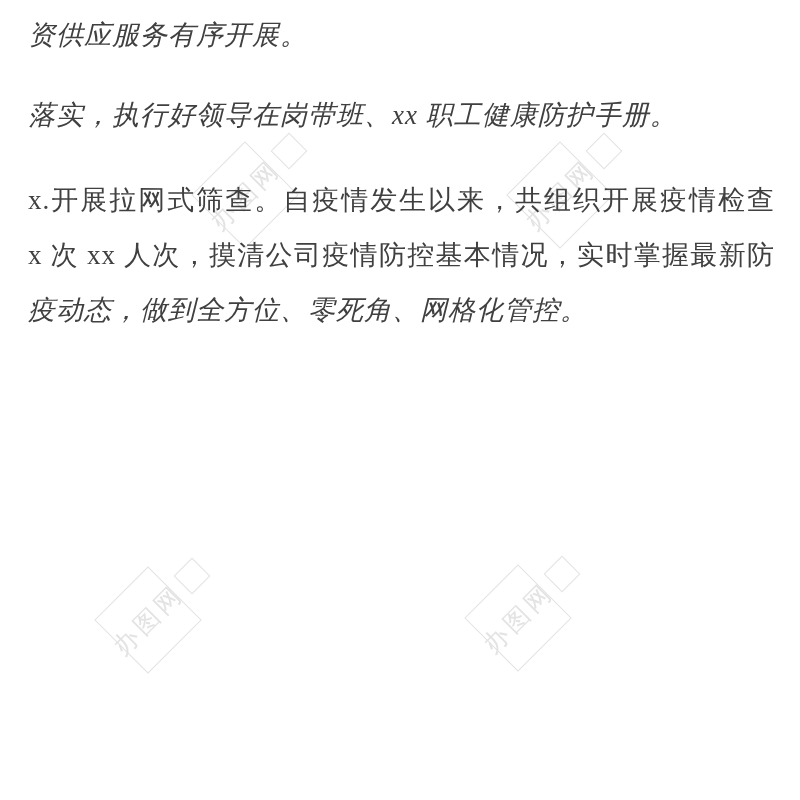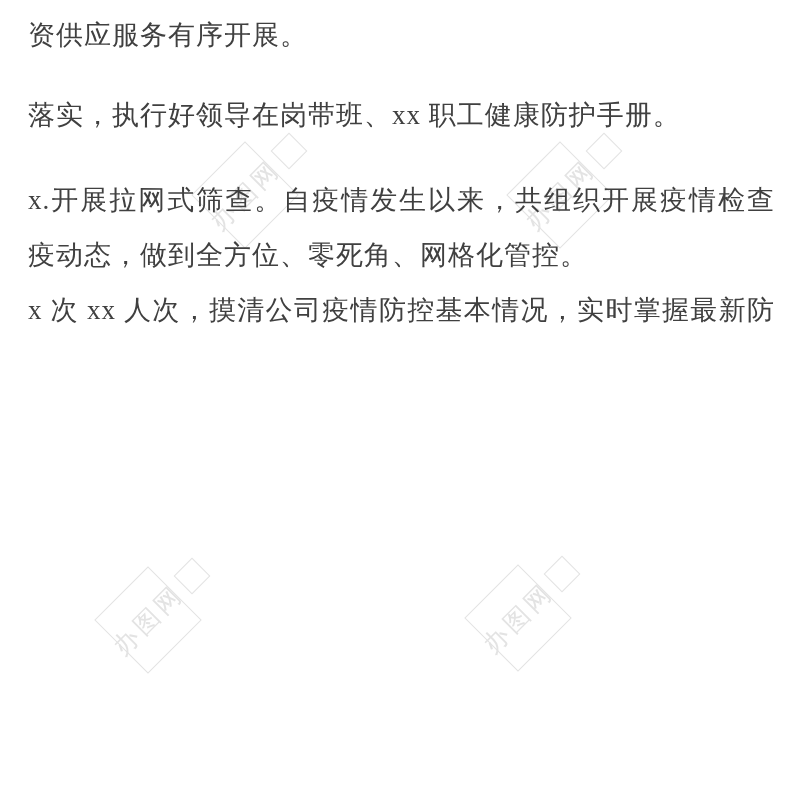--- a/index.html
+++ b/index.html
@@ -69,20 +69,21 @@
   .line {
     min-height: 55px;
   }
   .jline {
     text-align: justify;
     text-align-last: justify;
   }
   .lline {
     text-align: right;
     text-align-last: left;
+    font-style: italic;
   }
   .intro {
     margin-bottom: 25px;
   }
   .heading {
     margin-bottom: 30px;
   }
   .para {
     margin-bottom: 30px;
   }
@@ -118,17 +119,17 @@
   <div class="line intro lline">资供应服务有序开展。</div>
 
 
 
   <div class="para">
     <div class="line lline">落实，执行好领导在岗带班、xx 职工健康防护手册。</div>
   </div>
 
   <div class="para">
     <div class="line jline">x.开展拉网式筛查。自疫情发生以来，共组织开展疫情检查</div>
+    <div class="line jline">x 次 xx 人次，摸清公司疫情防控基本情况，实时掌握最新防</div>
     <div class="line lline">疫动态，做到全方位、零死角、网格化管控。</div>
-    <div class="line jline">x 次 xx 人次，摸清公司疫情防控基本情况，实时掌握最新防</div>
   </div>
 
 </div>
 
 </body></html>

